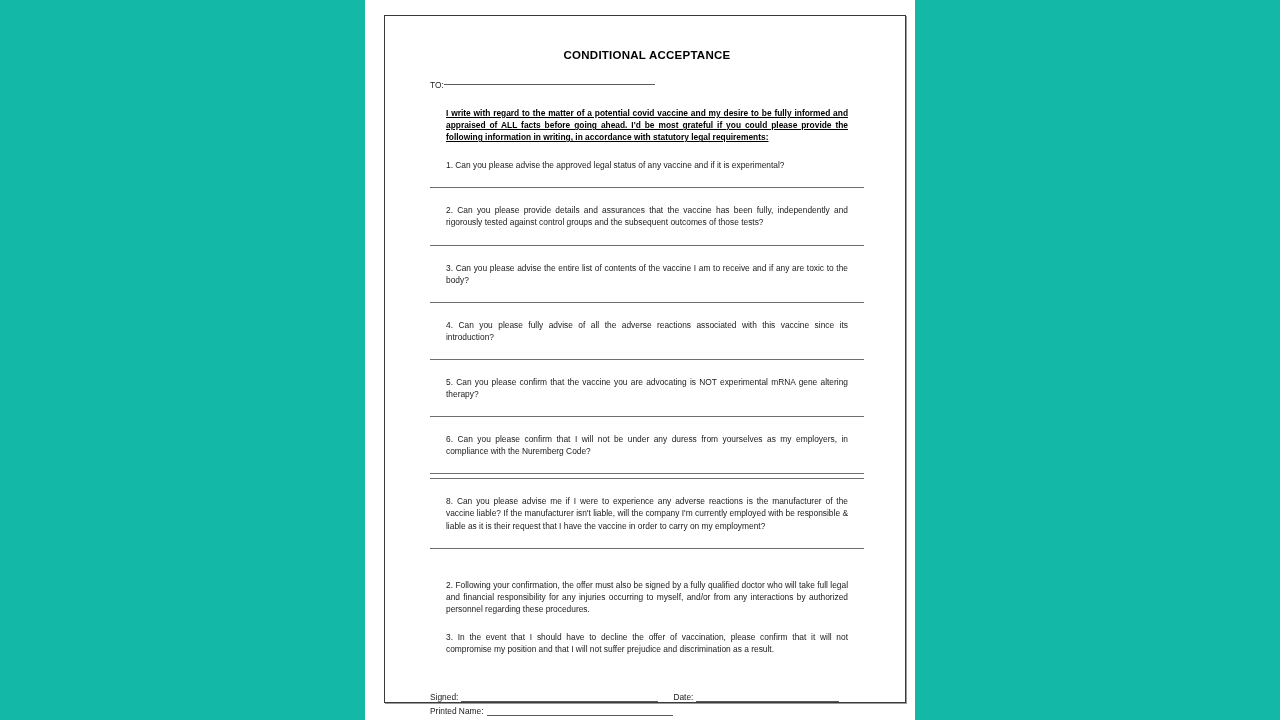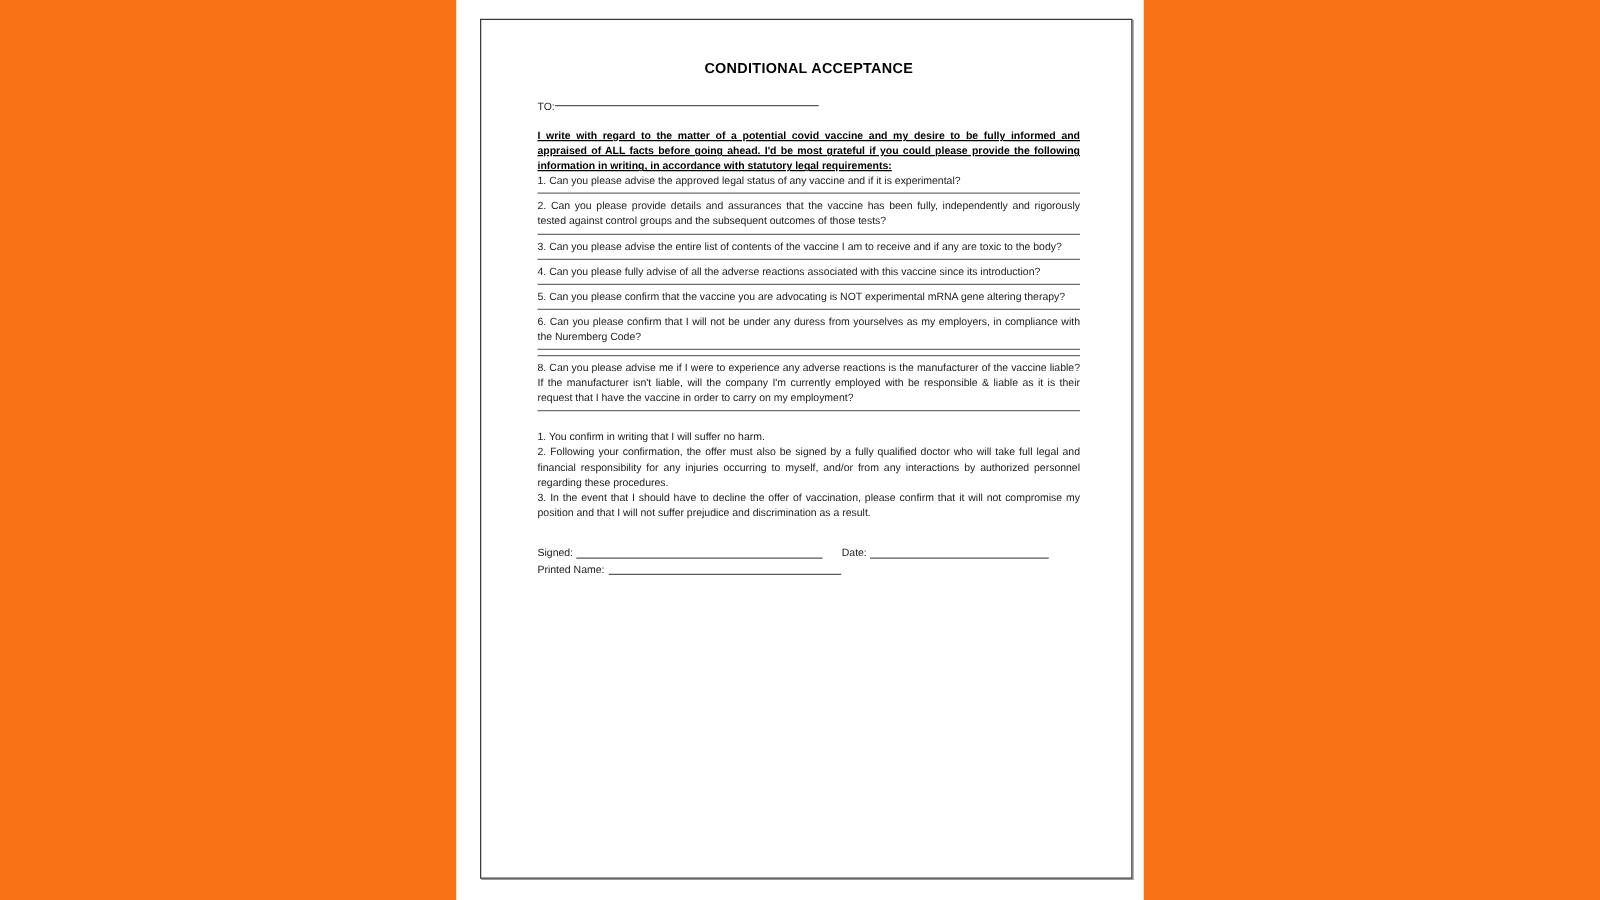--- a/index.html
+++ b/index.html
@@ -12,21 +12,21 @@
   }
   body {
     font-family: "Liberation Sans", sans-serif;
   }
 
   
   #screen {
     position: relative;
     width: 1280px;
     height: 720px;
-    background: #f97316;
+    background: #14b8a6;
   }
   #paper-backdrop {
     position: absolute;
     left: 365px;
     top: 0px;
     width: 550px;
     height: 720px;
     background: #ffffff;
   }
   #page {
@@ -55,21 +55,21 @@
     letter-spacing: 0.25px;
     color: #000;
     margin: 0 0 19px 0;
   }
   .body-text {
     font-size: 8.4px;
     line-height: 12.1px;
     color: #1a1a1a;
     text-align: justify;
     text-justify: inter-word;
-    margin: 0;
+    margin: 16px;
     hyphens: none;
   }
   .body-text.nojust { text-align: left; }
   .bold-ul {
     font-weight: bold;
     text-decoration: underline;
     color: #000;
   }
 
   
@@ -160,21 +160,20 @@
       <div class="qa-rule"></div>
 
       <div class="qa-rule"></div>
 
       <p class="body-text">8. Can you please advise me if I were to experience any adverse reactions is the manufacturer of the vaccine liable? If the manufacturer isn't liable, will the company I'm currently employed with be responsible &amp; liable as it is their request that I have the vaccine in order to carry on my employment?</p>
       <div class="qa-rule"></div>
 
       <div class="section-gap"></div>
 
 
-      <p class="body-text nojust">1. You confirm in writing that I will suffer no harm.</p>
       <p class="body-text">2. Following your confirmation, the offer must also be signed by a fully qualified doctor who will take full legal and financial responsibility for any injuries occurring to myself, and/or from any interactions by authorized personnel regarding these procedures.</p>
       <p class="body-text">3. In the event that I should have to decline the offer of vaccination, please confirm that it will not compromise my position and that I will not suffer prejudice and discrimination as a result.</p>
 
       <div class="para-gap"></div>
 
 
       <div class="sig-wrap">
         <div class="sig-row">
           <span class="sig-label">Signed:</span>
           <span class="rule-sig rule-signed" title=""></span>

